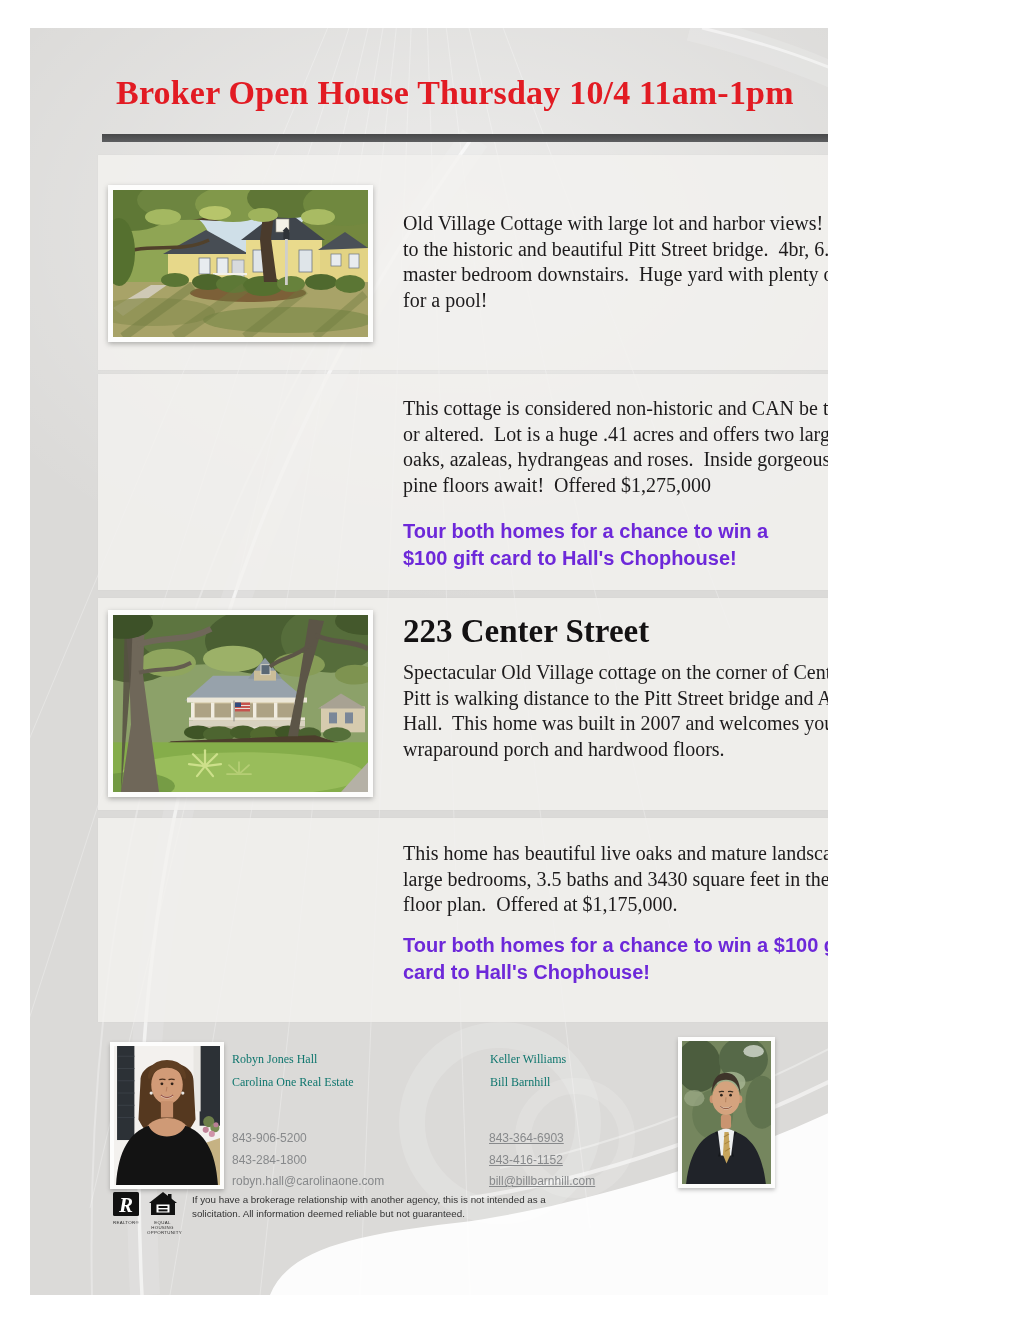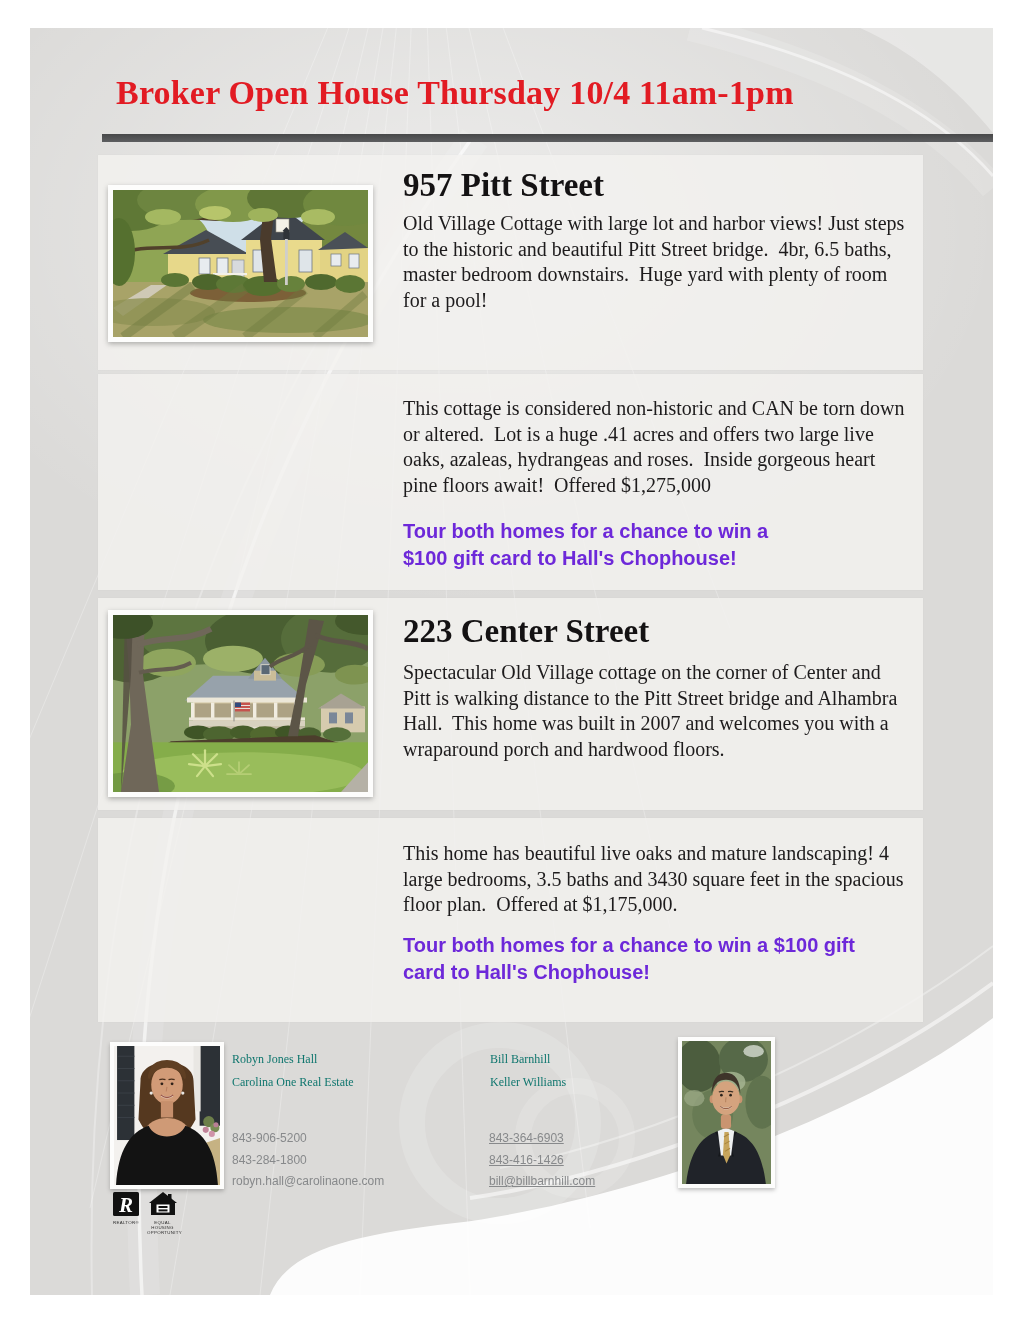--- a/index.html
+++ b/index.html
@@ -1,18 +1,18 @@
 <!DOCTYPE html>
 <html><head>
 <meta charset="utf-8">
 <style>
   * { margin:0; padding:0; box-sizing:border-box; }
   html,body { background:#ffffff; }
   body { font-family:"Liberation Serif","DejaVu Serif",serif; }
-  .canvas { position:relative; width:1024px; height:1325px; background:#ffffff; overflow:hidden; }
+  .canvas { position:relative; width:828px; height:1325px; background:#ffffff; overflow:hidden; }
   .abs { position:absolute; }
 
   .page {
     left:30px; top:28px; width:963px; height:1267px;
     background:
       radial-gradient(ellipse 760px 520px at 44% 16%, rgba(255,255,255,.5), rgba(255,255,255,0) 72%),
       #dbdad8;
     overflow:hidden;
   }
   .deco { position:absolute; left:0; top:0; width:963px; height:1267px; }
@@ -173,21 +173,20 @@
       <ellipse cx="205" cy="27" rx="17" ry="8" fill="#a9bb63"></ellipse>
       <ellipse cx="6" cy="62" rx="16" ry="34" fill="#55702f"></ellipse>
 
       <path d="M10,147 L80,96" stroke="#6e7a3f" stroke-width="9" opacity="0.45"></path>
       <path d="M62,147 L132,98" stroke="#6e7a3f" stroke-width="11" opacity="0.4"></path>
       <path d="M132,147 L192,100" stroke="#6e7a3f" stroke-width="9" opacity="0.4"></path>
       <path d="M202,147 L252,104" stroke="#6e7a3f" stroke-width="8" opacity="0.4"></path>
     </svg>
   </div>
 
-  <div class="abs listing-heading lh1">957 Pitt Street</div>
   <div class="abs body-text b1">Old Village Cottage with large lot and harbor views! Just steps to the historic and beautiful Pitt Street bridge.  4br, 6.5 baths, master bedroom downstairs.  Huge yard with plenty of room for a pool!</div>
   <div class="abs body-text b2">This cottage is considered non-historic and CAN be torn down or altered.  Lot is a huge .41 acres and offers two large live oaks, azaleas, hydrangeas and roses.  Inside gorgeous heart pine floors await!  Offered $1,275,000</div>
   <div class="abs promo pr1">Tour both homes for a chance to win a
 $100 gift card to Hall's Chophouse!</div>
 
   <div class="abs photo photo2" title="cottage-with-wraparound-porch-and-flag">
     <svg width="100%" height="100%" viewBox="0 0 255 178" preserveAspectRatio="none">
       <rect width="255" height="178" fill="#8ca169"></rect>
       <ellipse cx="130" cy="18" rx="62" ry="16" fill="#dfe7ea" opacity="0.9"></ellipse>
       <ellipse cx="202" cy="30" rx="28" ry="12" fill="#d8e2e6" opacity="0.7"></ellipse>
@@ -350,31 +349,31 @@
       <path d="M38,64.5 Q43,67.8 48,64.5" stroke="#efe9e0" stroke-width="1.7" fill="none"></path>
       <path d="M37.5,64 Q43,68.6 48.5,64" stroke="#9a6248" stroke-width="1.2" fill="none"></path>
     </svg>
   </div>
 
   <div class="abs agent-name an1">
     <div>Robyn Jones Hall</div>
     <div>Carolina One Real Estate</div>
   </div>
   <div class="abs agent-name an2">
+    <div>Keller Williams</div>
     <div>Bill Barnhill</div>
-    <div>Keller Williams</div>
   </div>
   <div class="abs agent-contact ac1">
     <div>843-906-5200</div>
     <div>843-284-1800</div>
     <div>robyn.hall@carolinaone.com</div>
   </div>
   <div class="abs agent-contact ac2">
     <div>843-364-6903</div>
-    <div>843-416-1426</div>
+    <div>843-416-1152</div>
     <div>bill@billbarnhill.com</div>
   </div>
 
   <div class="abs logo-block logo-realtor">
     <svg width="26" height="24" viewBox="0 0 26 24">
       <rect width="26" height="24" rx="1.5" fill="#111"></rect>
       <text x="13" y="20" text-anchor="middle" font-family="Liberation Serif, DejaVu Serif, serif" font-size="21" font-weight="bold" font-style="italic" fill="#ffffff">R</text>
     </svg>
     <div class="logo-caption">REALTOR®</div>
   </div>
@@ -383,14 +382,16 @@
       <rect x="20" y="2" width="3.5" height="7" fill="#111"></rect>
       <polygon points="15,0 29,11 1,11" fill="#111"></polygon>
       <rect x="3" y="10" width="24" height="13" fill="#111"></rect>
       <rect x="8.5" y="12.5" width="13" height="8" fill="#ffffff"></rect>
       <rect x="10.5" y="14" width="9" height="2" fill="#111"></rect>
       <rect x="10.5" y="17.4" width="9" height="2" fill="#111"></rect>
     </svg>
     <div class="logo-caption">EQUAL HOUSING
 OPPORTUNITY</div>
   </div>
+  <div class="abs disclaimer">If you have a brokerage relationship with another agency, this is not intended as a
+solicitation. All information deemed reliable but not guaranteed.</div>
 
 </div>
 
 </body></html>

